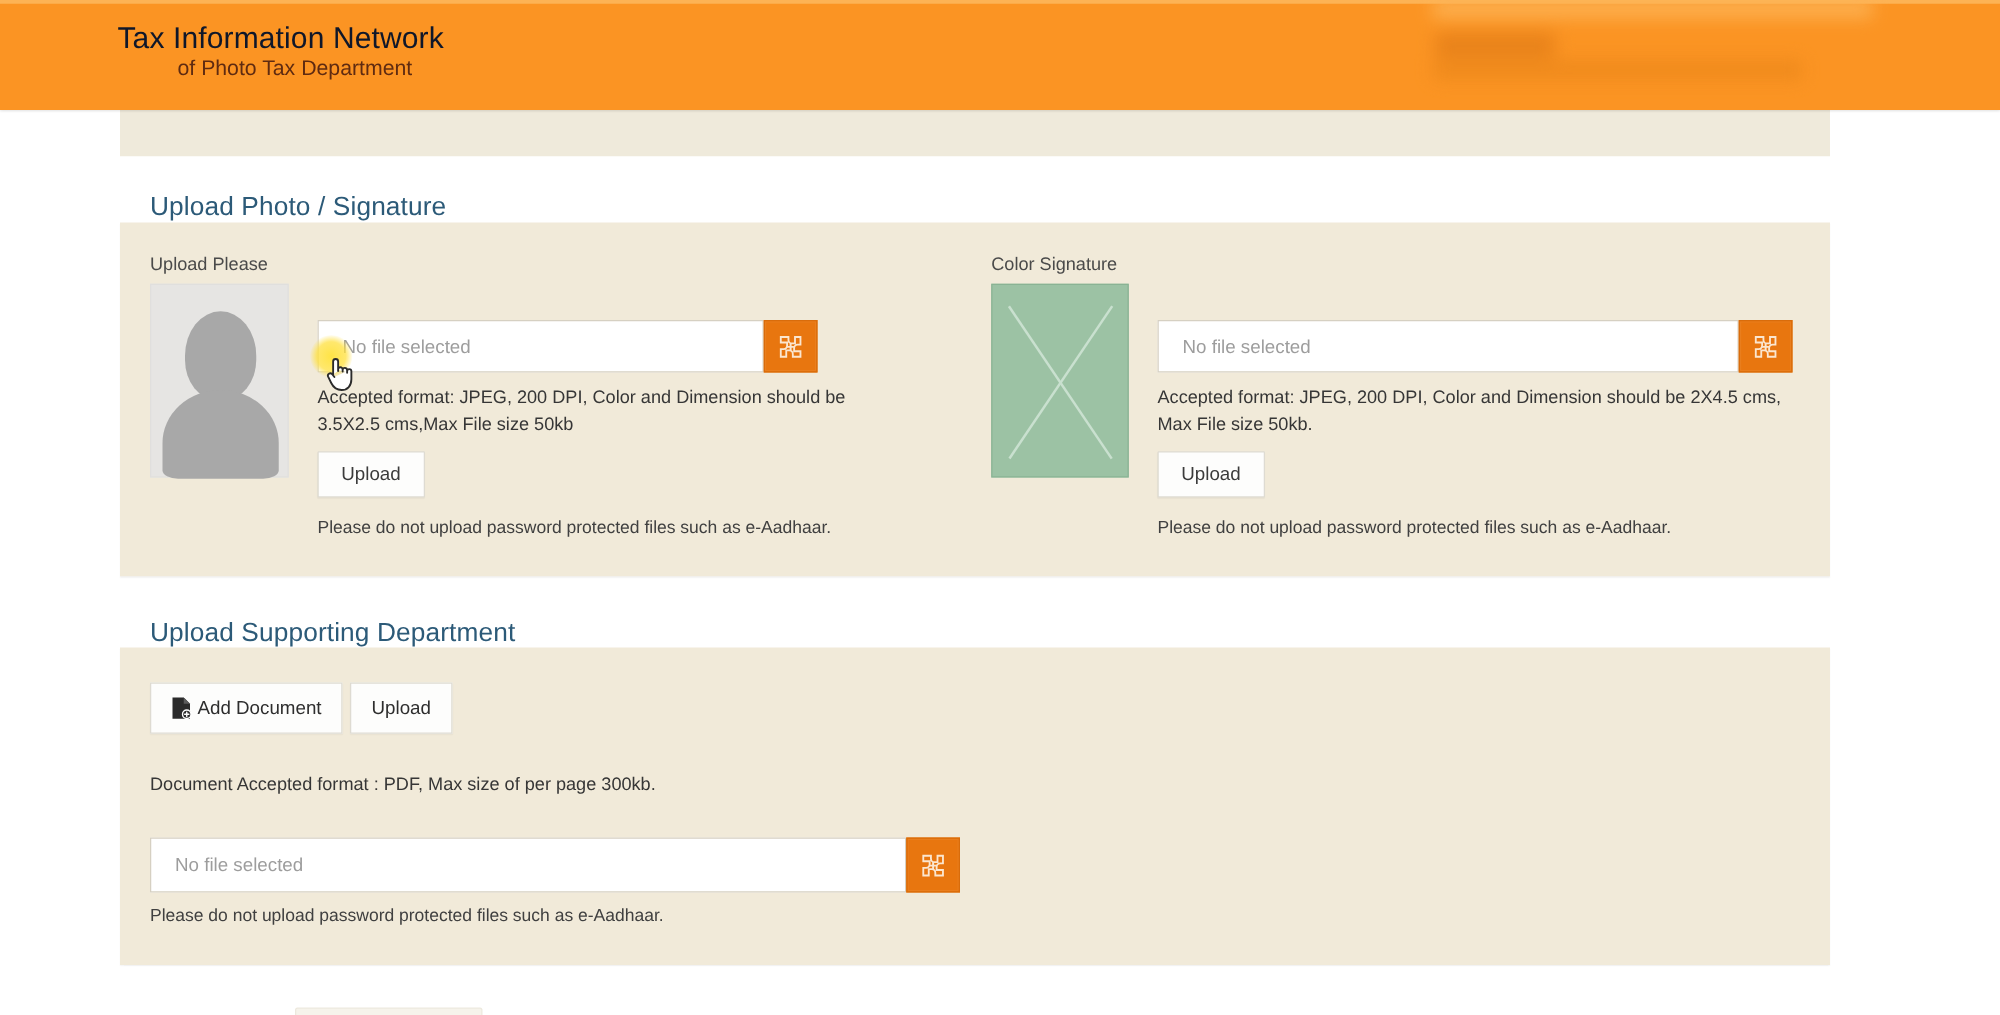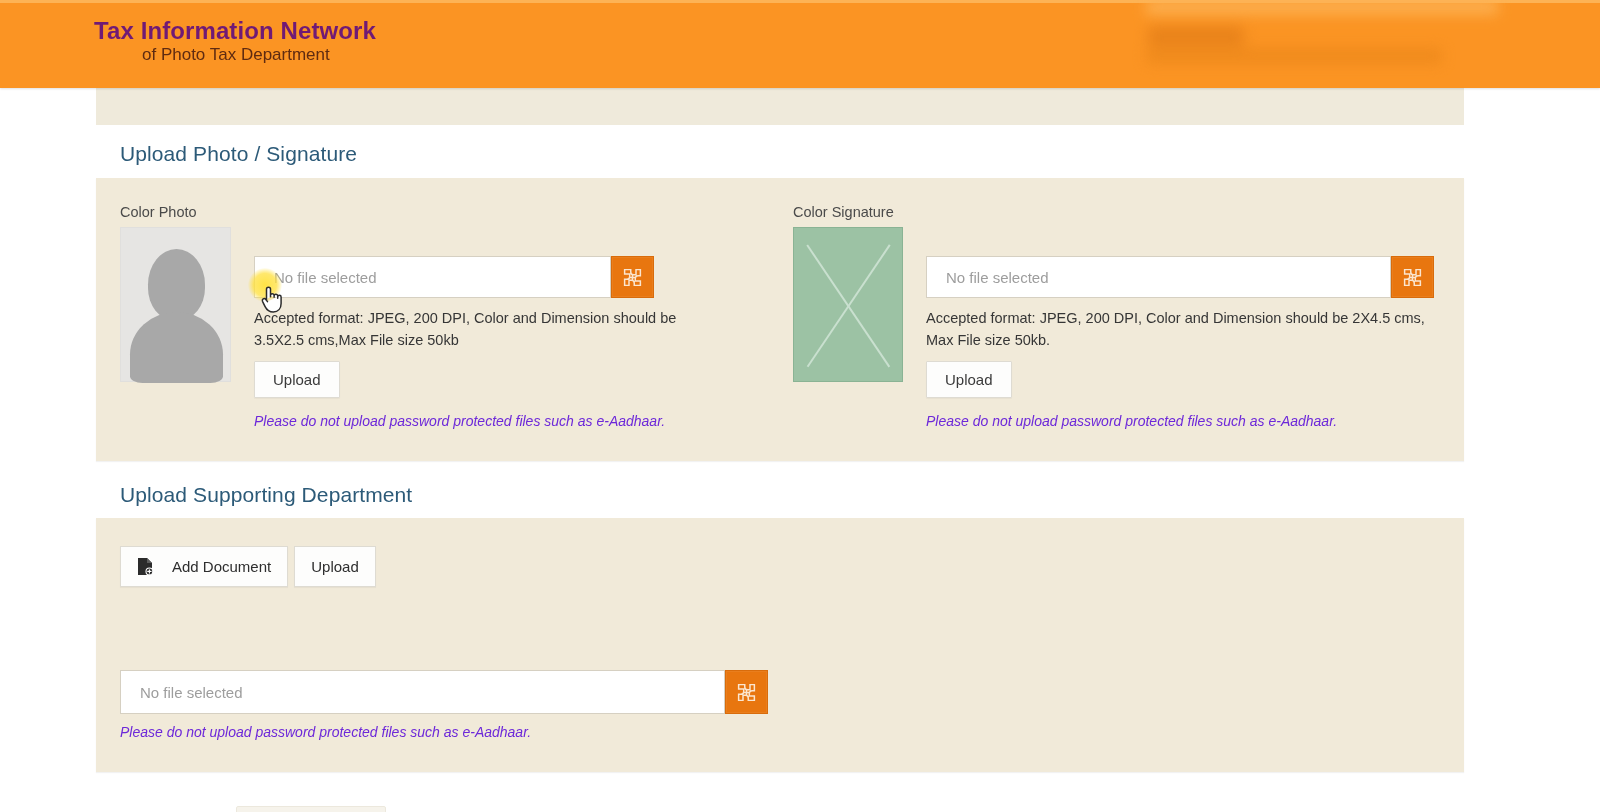--- a/index.html
+++ b/index.html
@@ -21,21 +21,21 @@
   .header::before{
     content:""; position:absolute; left:0; top:0; width:100%; height:3px;
     background:#fdb355;
   }
   .brand {
     position: absolute; left: 94px; top: 18px;
     color: #5d2a10;
     line-height: 1.12;
     text-align: left;
   }
-  .brand-line1 { font-size: 24px; font-weight: 700; letter-spacing: .1px; color:#701a75; }
+  .brand-line1 { font-size: 24px; font-weight: 400; letter-spacing: .1px; color:#0f172a; }
   .brand-line2 { font-size: 17px; font-weight: 400; padding-left: 48px; color:#5f2b11; }
 
   .header-right {
     position: absolute; right: 122px; top: 10px;
     width: 360px; height: 62px;
     filter: blur(7px);
     opacity: .95;
   }
   .hr-tab {
     position:absolute; left: 28px; top:-10px; width: 352px; height: 14px;
@@ -62,20 +62,21 @@
     position:absolute; height: 42px; background:#fffefb;
     border:1px solid #2b2b2b; border-top: none; border-radius: 0 0 3px 3px;
   }
   .cut-field.a { left: 26px; top: -18px; width: 424px; }
   .cut-field.b { left: 474px; top: -18px; width: 424px; border-color:#d9d3c4; }
 
   
   .sec-head {
     position:absolute; color:#2c5a78; font-size: 21px; font-weight: 400; letter-spacing:.1px;
     white-space: nowrap;
+    margin-top: 12px;
   }
 
   
   .panel {
     position:absolute; left:96px; width:1368px; background:#f1ead9;
     box-shadow: 0 1px 1px rgba(0,0,0,.05);
   }
 
   .field-label { font-size: 14.5px; color:#4a4a4a; }
 
@@ -117,28 +118,28 @@
   .hint {
     position:absolute; font-size:14.5px; color:#363636; line-height:1.5;
   }
   .upload-btn {
     position:absolute; background:#fdfdfc; border:1px solid #dedbd2;
     font-size:15px; color:#3b3b3b; padding: 9px 18px; cursor:pointer;
     border-radius:1px; box-shadow: 0 1px 1px rgba(0,0,0,.04);
     font-family:"Liberation Sans", sans-serif;
   }
   .warn {
-    position:absolute; font-size:14px; color:#6d28d9;font-style:italic;
+    position:absolute; font-size:14px; color:#404040;
   }
 
   
   .doc-btns { position:absolute; display:flex; }
   .doc-btn {
     background:#fdfdfc; border:1px solid #dedbd2; font-size:15px; color:#2e2e2e;
-    display:flex; align-items:center; gap:18px; padding: 10px 16px; cursor:pointer;
+    display:flex; align-items:center; gap:4px; padding: 10px 16px; cursor:pointer;
     box-shadow: 0 1px 1px rgba(0,0,0,.04); font-family:"Liberation Sans", sans-serif;
   }
   .doc-btn + .doc-btn { margin-left: 6px; }
   .doc-icon { width:17px; height:19px; position:relative; flex:none; }
 
   .bottom-peek {
     position:absolute; left:236px; top:806px; width:150px; height:26px;
     background:#f4f1e7; border:1px solid #e8e3d5; border-radius:2px; opacity:.8;
   }
 
@@ -160,21 +161,21 @@
 
     <div class="cutoff-band">
       <div class="cut-field a"></div>
       <div class="cut-field b"></div>
     </div>
 
     <div class="sec-head" style="left:120px; top:142px;">Upload Photo / Signature</div>
 
     <div class="panel" style="top:178px; height:283px;">
 
-      <div class="field-label" style="position:absolute; left:24px; top:26px;">Color Photo</div>
+      <div class="field-label" style="position:absolute; left:24px; top:26px;">Upload Please</div>
 
       <div class="photo-thumb" style="left:24px; top:49px; width:111px; height:155px;">
         <div class="avatar-head" style="left:27px; top:21px; width:57px; height:71px;"></div>
         <div class="avatar-body" style="left:9px; top:84px; width:93px; height:71px;"></div>
       </div>
 
       <div class="file-group" style="left:158px; top:78px; width:400px;">
         <div class="file-input">No file selected</div>
         <div class="file-btn">
           <svg width="21" height="21" viewBox="0 0 24 24">
@@ -226,20 +227,21 @@
               <path d="M10 1v5h5" fill="#5c5c5c"></path>
               <circle cx="12.4" cy="14.4" r="3.4" fill="#2b2b2b" stroke="#ffffff" stroke-width="1.1"></circle>
               <path d="M12.4 12.7v3.4M10.7 14.4h3.4" stroke="#ffffff" stroke-width="1.1" stroke-linecap="round"></path>
             </svg>
           </span>
           <span>Add Document</span>
         </div>
         <div class="doc-btn">Upload</div>
       </div>
 
+      <div class="hint" style="left:24px; top:100px;">Document Accepted format : PDF, Max size of per page 300kb.</div>
 
       <div class="file-group" style="left:24px; top:152px; width:648px; height:44px;">
         <div class="file-input">No file selected</div>
         <div class="file-btn" style="height:44px;">
           <svg width="21" height="21" viewBox="0 0 24 24">
             <path d="M3 3h7v2.6a3.2 3.2 0 0 0 3.2 3.2H16V3h5v7h-2.6a3.2 3.2 0 0 0-3.2 3.2V16H21v5h-7v-2.6a3.2 3.2 0 0 0-3.2-3.2H8V21H3v-7h2.6A3.2 3.2 0 0 0 8.8 10.8V8H3z" fill="none" stroke="#fbe6cf" stroke-width="1.7"></path>
             <path d="M12 9.4v5.2M9.4 12h5.2" stroke="#fbe6cf" stroke-width="1.8" stroke-linecap="round"></path>
           </svg>
         </div>
       </div>

